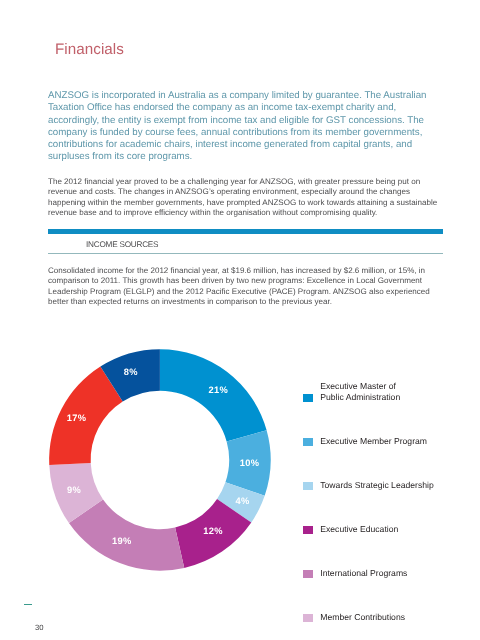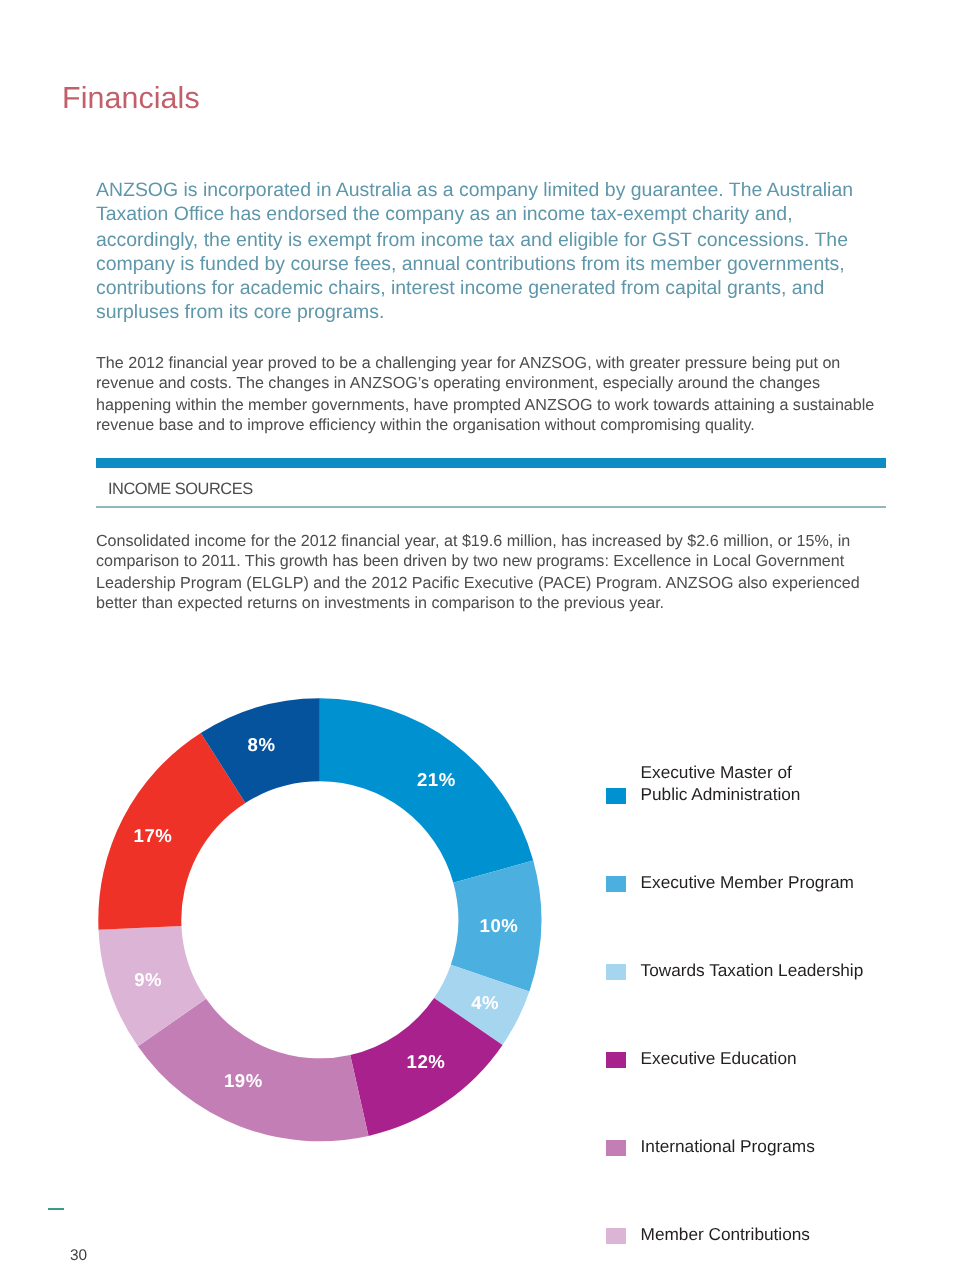--- a/index.html
+++ b/index.html
@@ -1,23 +1,23 @@
 <!DOCTYPE html>
 <html><head>
 <meta charset="utf-8">
 <title>Financials</title>
 <style>
   html,body{margin:0;padding:0;}
   body{width:480px;height:640px;background:#ffffff;font-family:"Liberation Sans",sans-serif;overflow:hidden;-webkit-font-smoothing:antialiased;text-rendering:geometricPrecision;}
   .page{position:relative;width:480px;height:640px;}
-  .title{position:absolute;left:31px;top:42.3px;font-size:15.2px;line-height:16px;color:#c1606a;letter-spacing:.05px;}
+  .title{position:absolute;left:55px;top:42.3px;font-size:15.2px;line-height:16px;color:#c1606a;letter-spacing:.05px;}
   .intro{position:absolute;left:48px;top:90.1px;width:396px;font-size:9.72px;line-height:12.25px;color:#5e97aa;}
   .body1{position:absolute;left:48px;top:177px;width:396px;font-size:8.05px;line-height:10.47px;color:#4d4d4f;}
   .rule-thick{position:absolute;left:48px;top:229px;width:394.5px;height:4.5px;background:#0f8dc3;}
-  .sec-label{position:absolute;left:30px;top:240.0px;font-size:8.2px;line-height:10px;color:#4d4d4f;letter-spacing:-0.23px;padding-left:24px;}
+  .sec-label{position:absolute;left:62px;top:240.0px;font-size:8.2px;line-height:10px;color:#4d4d4f;letter-spacing:-0.23px;padding-left:24px;}
   .rule-thin{position:absolute;left:48px;top:253.3px;width:394.5px;height:1.2px;background:#93b8bc;}
   .body2{position:absolute;left:48px;top:266.0px;width:396px;font-size:8.05px;line-height:10.47px;color:#4d4d4f;}
   .chart{position:absolute;left:39px;top:335px;}
   .legend{position:absolute;left:303.3px;top:347.4px;width:150px;}
   .lg-row{display:flex;align-items:flex-end;height:16.1px;margin-top:28px;}
   .lg-row.two{height:26.5px;}
   .sw{width:10.2px;height:8.1px;flex:0 0 10.2px;margin-right:6.8px;margin-top:0px;}
   .lg-txt{font-size:8.62px;line-height:10.3px;color:#231f20;margin-top:-1.1px;white-space:pre;}
   .pagenum{position:absolute;left:35px;top:606.2px;font-size:7.7px;line-height:9px;color:#3f3f41;margin-top:17px;}
   .pagerule{position:absolute;left:23.6px;top:603.8px;width:8.4px;height:1.4px;background:#3a9b8d;}
@@ -60,21 +60,21 @@
         <div class="sw" style="background: rgb(0, 145, 208);"></div>
         <div class="lg-txt">Executive Master of
 Public Administration</div>
       </div>
       <div class="lg-row">
         <div class="sw" style="background: rgb(75, 175, 223);"></div>
         <div class="lg-txt">Executive Member Program</div>
       </div>
       <div class="lg-row">
         <div class="sw" style="background: rgb(166, 213, 239);"></div>
-        <div class="lg-txt">Towards Taxation Leadership</div>
+        <div class="lg-txt">Towards Strategic Leadership</div>
       </div>
       <div class="lg-row">
         <div class="sw" style="background: rgb(168, 33, 140);"></div>
         <div class="lg-txt">Executive Education</div>
       </div>
       <div class="lg-row">
         <div class="sw" style="background: rgb(196, 126, 182);"></div>
         <div class="lg-txt">International Programs</div>
       </div>
       <div class="lg-row">

